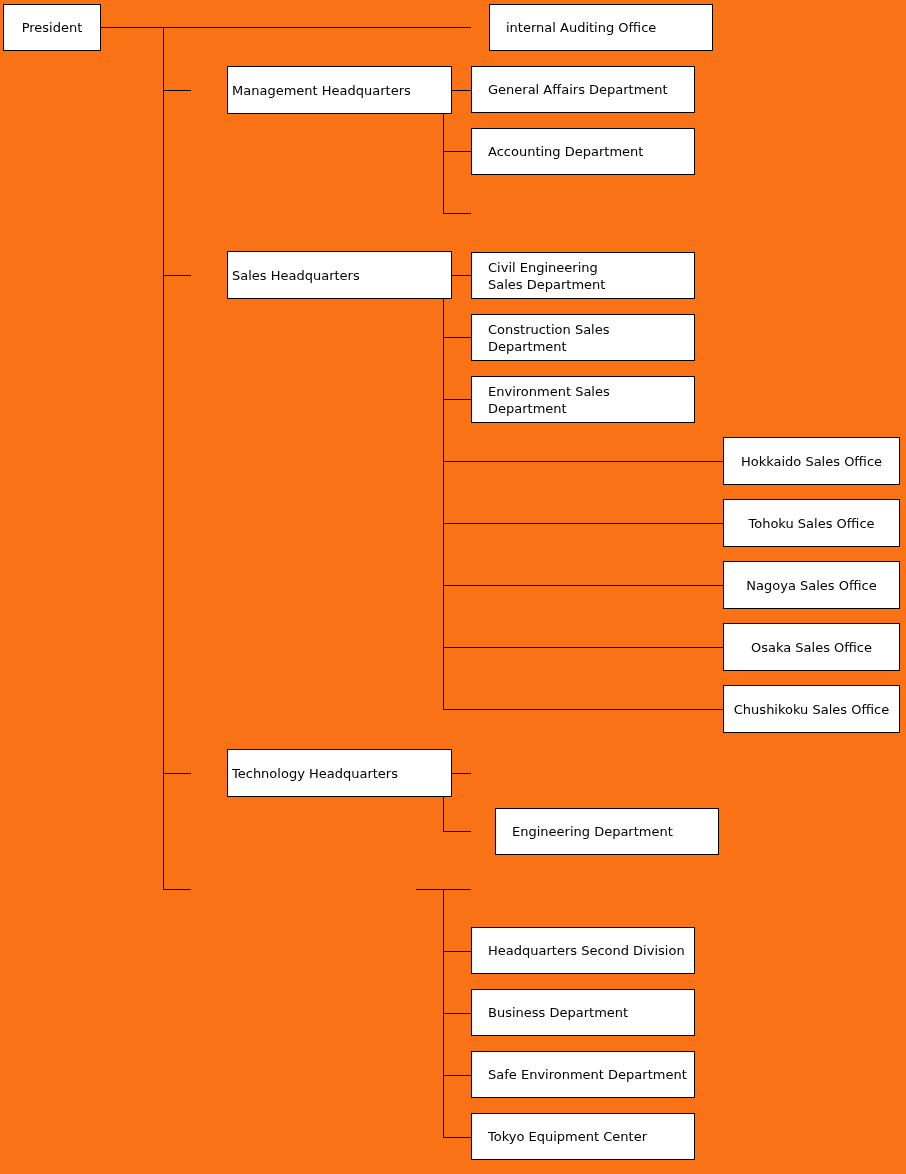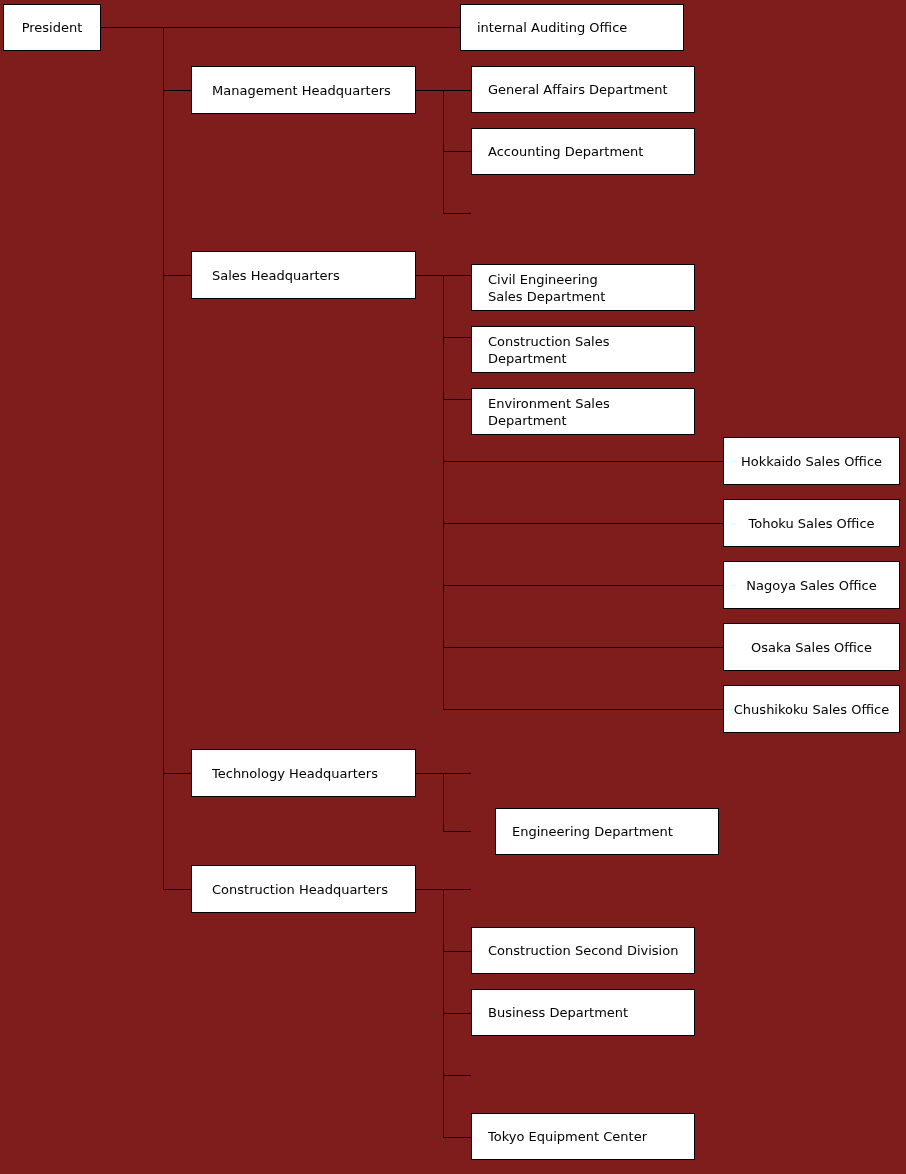--- a/index.html
+++ b/index.html
@@ -1,36 +1,36 @@
 <!DOCTYPE html>
 <html><head>
 <meta charset="utf-8">
 <style>
   html, body { margin: 0; padding: 0; background: #ffffff; }
   .chart {
     position: relative;
     width: 906px;
     height: 1174px;
-    background: #7f1d1d;
+    background: #f97316;
     font-family: "DejaVu Sans", "Liberation Sans", sans-serif;
     font-size: 13px;
     color: #000000;
   }
   .node {
     position: absolute;
     box-sizing: border-box;
     border: 1px solid #000000;
     background: #ffffff;
     display: flex;
     align-items: center;
     line-height: 17px;
   }
-  .hq   { width: 225px; height: 48px; padding-left: 20px; padding-right: 6px; white-space: nowrap; }
+  .hq   { width: 225px; height: 48px; padding-left: 4px; padding-right: 6px; white-space: nowrap; margin-left: 36px; }
   .dept { width: 224px; height: 47px; padding-left: 16px; padding-right: 6px; white-space: nowrap; }
-  .dept.two-line { white-space: normal; padding-right: 60px; margin-top: 12px; }
+  .dept.two-line { white-space: normal; padding-right: 60px; }
   .office {
     width: 177px; height: 48px;
     justify-content: center; text-align: center; white-space: nowrap;
   }
   .president-box {
     width: 98px; height: 47px;
     justify-content: center; text-align: center; white-space: nowrap;
   }
   .hl { position: absolute; height: 1px; background: #000000; }
   .vl { position: absolute; width: 1px; background: #000000; }
@@ -68,37 +68,37 @@
   <div class="hl" style="left:163px;top:889px;width:28px"></div>
   <div class="hl" style="left:416px;top:889px;width:55px"></div>
   <div class="vl" style="left:443px;top:889px;height:248px"></div>
   <div class="hl" style="left:443px;top:951px;width:28px"></div>
   <div class="hl" style="left:443px;top:1013px;width:28px"></div>
   <div class="hl" style="left:443px;top:1075px;width:28px"></div>
   <div class="hl" style="left:443px;top:1137px;width:28px"></div>
 
   <div class="node president-box" style="left:3px;top:4px">President</div>
 
-  <div class="node dept" style="left:460px;top:4px">internal Auditing Office</div>
+  <div class="node dept" style="left:489px;top:4px">internal Auditing Office</div>
 
   <div class="node hq" style="left:191px;top:66px">Management Headquarters</div>
   <div class="node dept" style="left:471px;top:66px">General Affairs Department</div>
   <div class="node dept" style="left:471px;top:128px">Accounting Department</div>
 
   <div class="node hq" style="left:191px;top:251px">Sales Headquarters</div>
   <div class="node dept two-line" style="left:471px;top:252px">Civil Engineering Sales Department</div>
   <div class="node dept two-line" style="left:471px;top:314px">Construction Sales Department</div>
   <div class="node dept two-line" style="left:471px;top:376px">Environment Sales Department</div>
   <div class="node office" style="left:723px;top:437px">Hokkaido Sales Office</div>
   <div class="node office" style="left:723px;top:499px">Tohoku Sales Office</div>
   <div class="node office" style="left:723px;top:561px">Nagoya Sales Office</div>
   <div class="node office" style="left:723px;top:623px">Osaka Sales Office</div>
   <div class="node office" style="left:723px;top:685px">Chushikoku Sales Office</div>
 
   <div class="node hq" style="left:191px;top:749px">Technology Headquarters</div>
   <div class="node dept" style="left:495px;top:808px">Engineering Department</div>
 
-  <div class="node hq" style="left:191px;top:865px">Construction Headquarters</div>
-  <div class="node dept" style="left:471px;top:927px">Construction Second Division</div>
+  <div class="node dept" style="left:471px;top:927px">Headquarters Second Division</div>
   <div class="node dept" style="left:471px;top:989px">Business Department</div>
+  <div class="node dept" style="left:471px;top:1051px">Safe Environment Department</div>
   <div class="node dept" style="left:471px;top:1113px">Tokyo Equipment Center</div>
 
 </div>
 
 </body></html>

